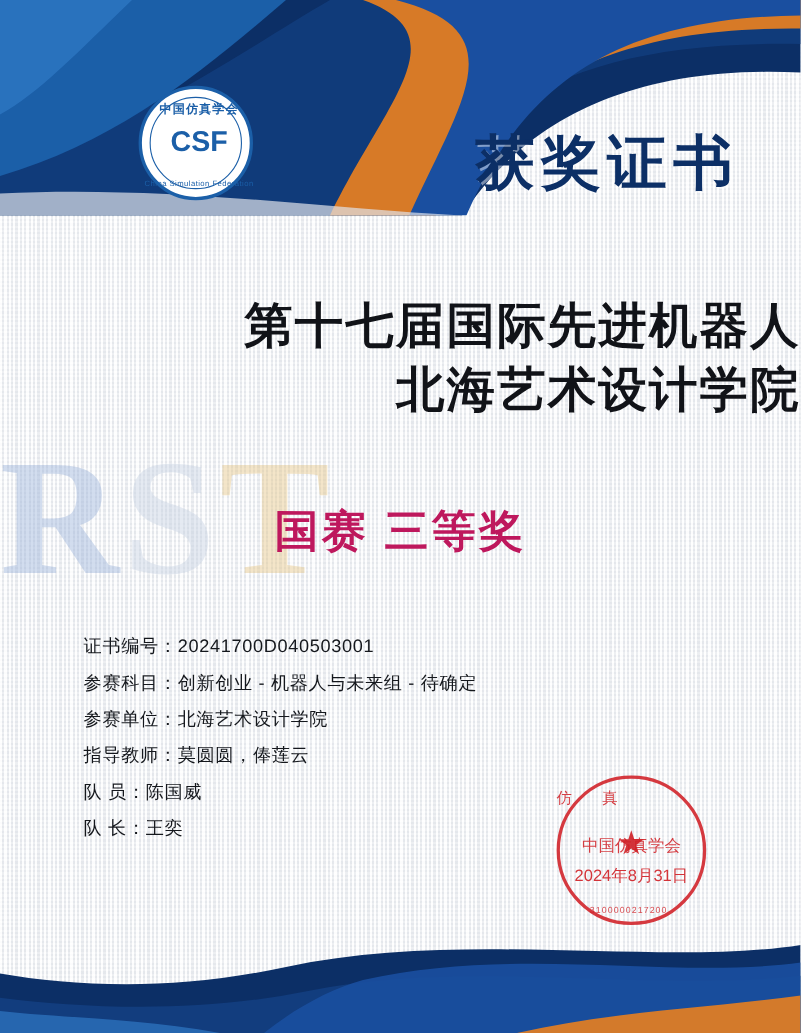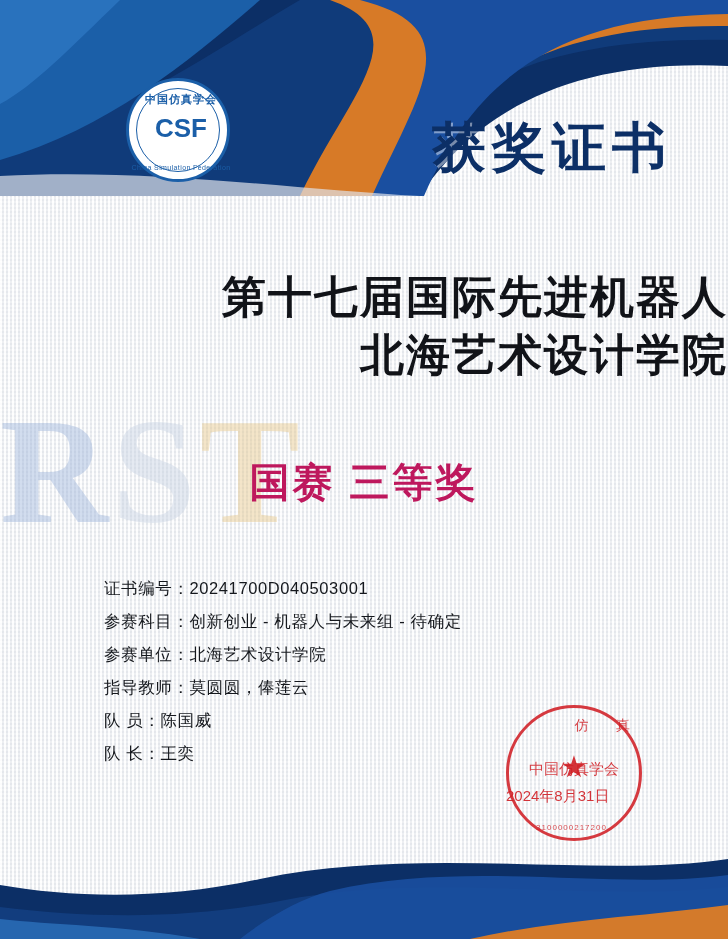--- a/index.html
+++ b/index.html
@@ -167,21 +167,20 @@
     position: absolute;
     top: 572px;
     left: 76px;
     font-size: 16.5px;
     color: #15181d;
     line-height: 2.0;
     letter-spacing: 0.6px;
   }
   .detail-row {
     white-space: nowrap;
-    padding-left: 28px;
   }
   .detail-label { display: inline; }
   .detail-value { display: inline; }
 
   
   .seal {
     position: absolute;
     top: 705px;
     left: 506px;
     width: 136px;
@@ -204,21 +203,21 @@
     font-size: 30px;
     line-height: 32px;
     text-align: center;
     opacity: 0.9;
   }
   .seal-arc-top {
     position: absolute;
     top: 12px;
     left: 0;
     width: 136px;
-    text-align: right;
+    text-align: left;
     color: #d01f25;
     font-size: 14px;
     letter-spacing: 12px;
     opacity: 0.85;
     font-family: "Liberation Serif", serif;
   }
   .seal-org {
     position: absolute;
     top: 55px;
     left: 0;
@@ -226,20 +225,21 @@
     text-align: center;
     color: #d01f25;
     font-size: 15px;
     opacity: 0.85;
   }
   .seal-date {
     position: absolute;
     top: 82px;
     left: 0;
     width: 136px;
+    text-align: center;
     color: #d01f25;
     font-size: 15px;
     opacity: 0.9;
   }
   .seal-code {
     position: absolute;
     bottom: 9px;
     left: 0;
     width: 131px;
     text-align: center;

